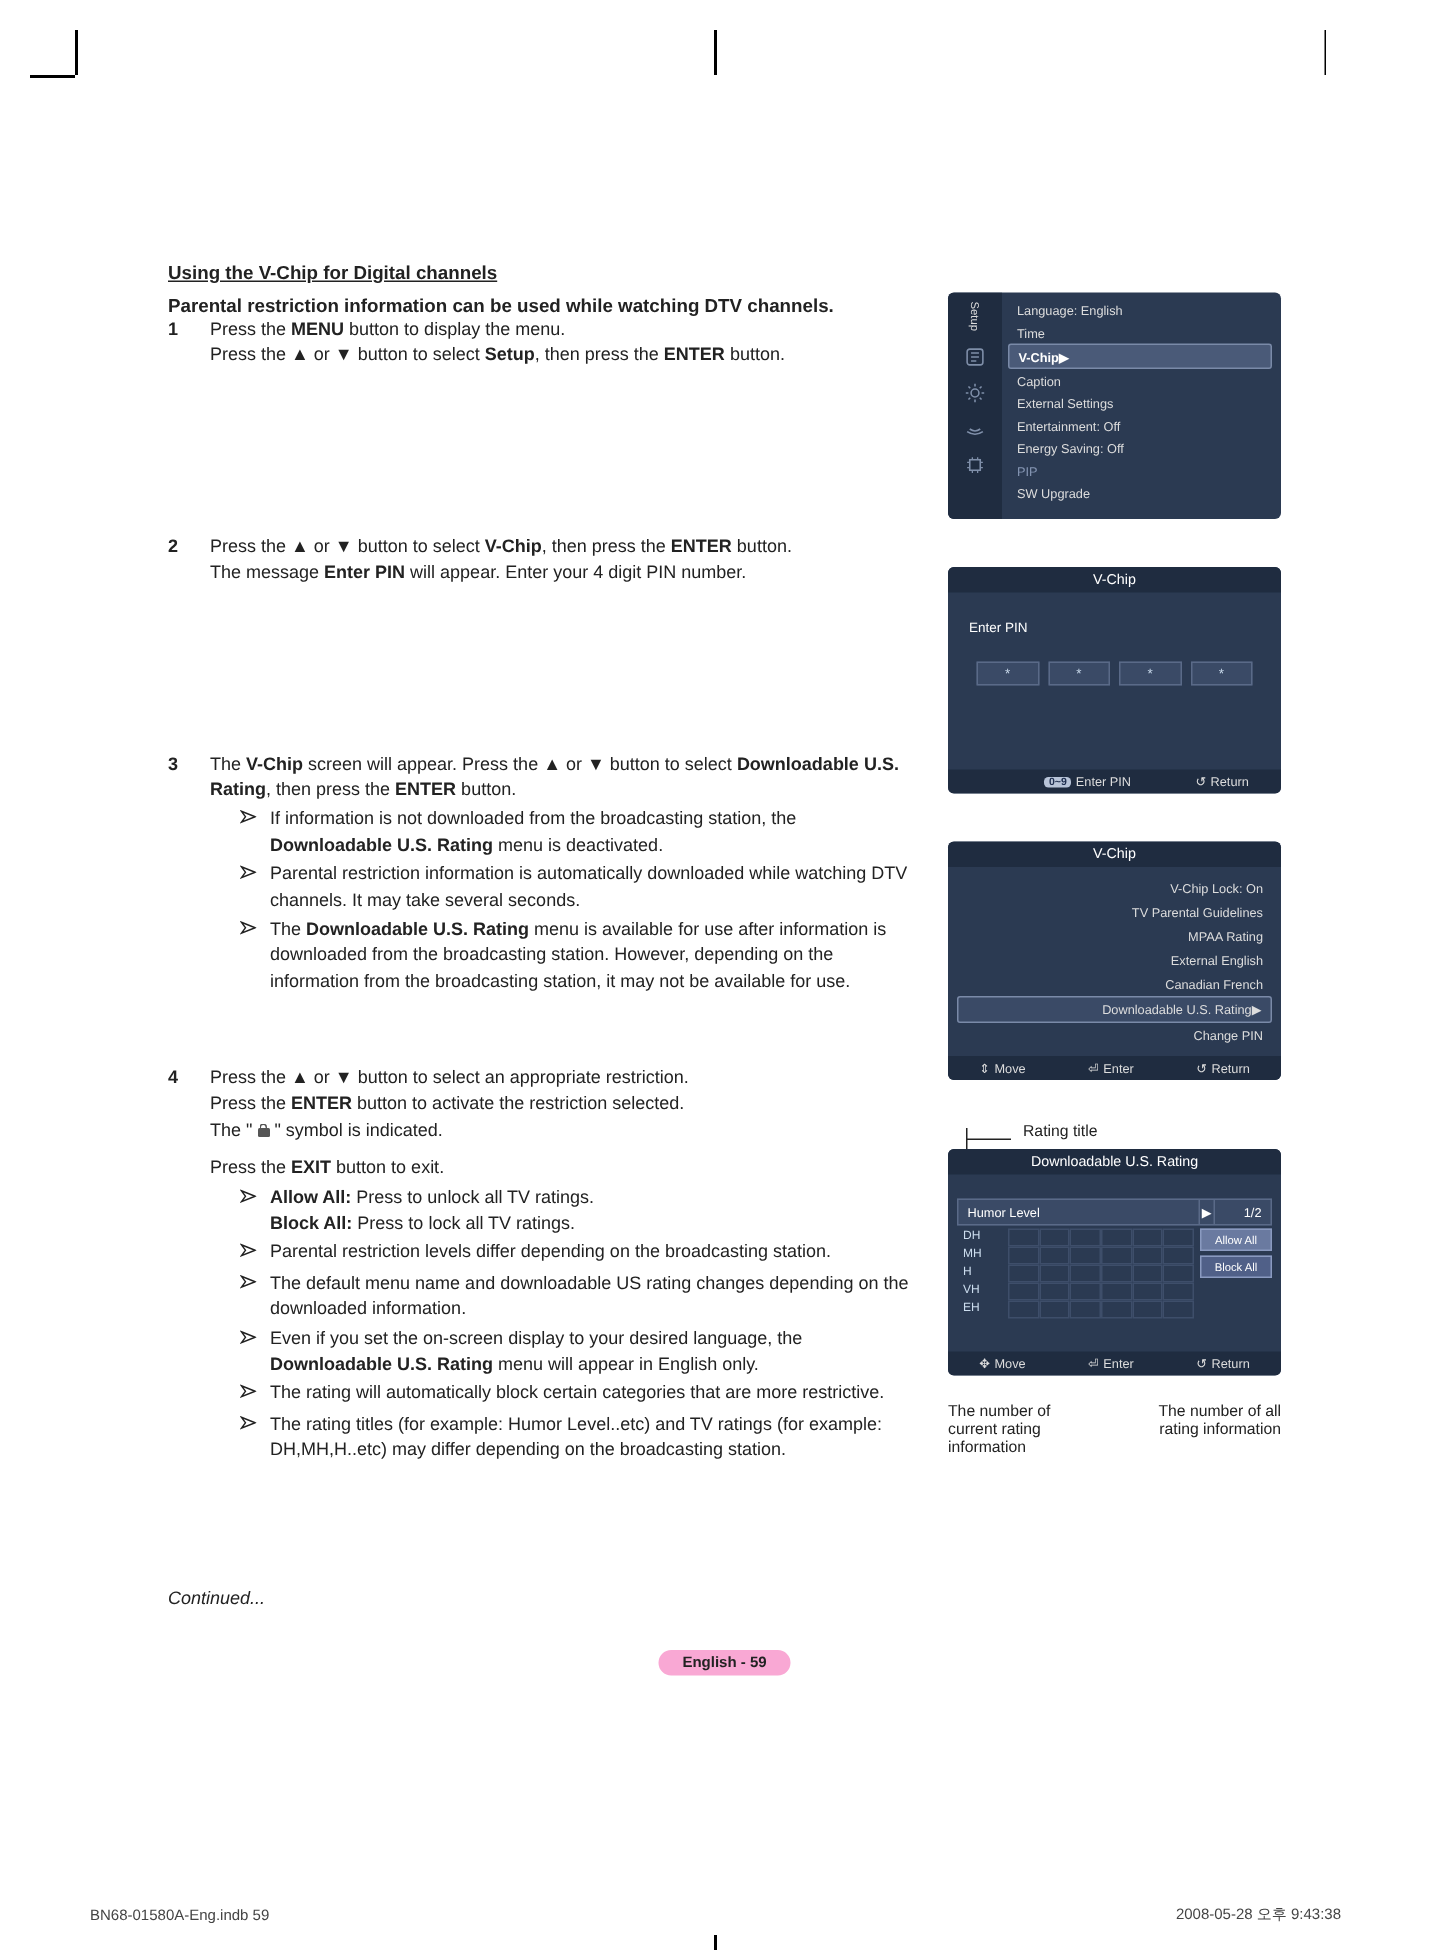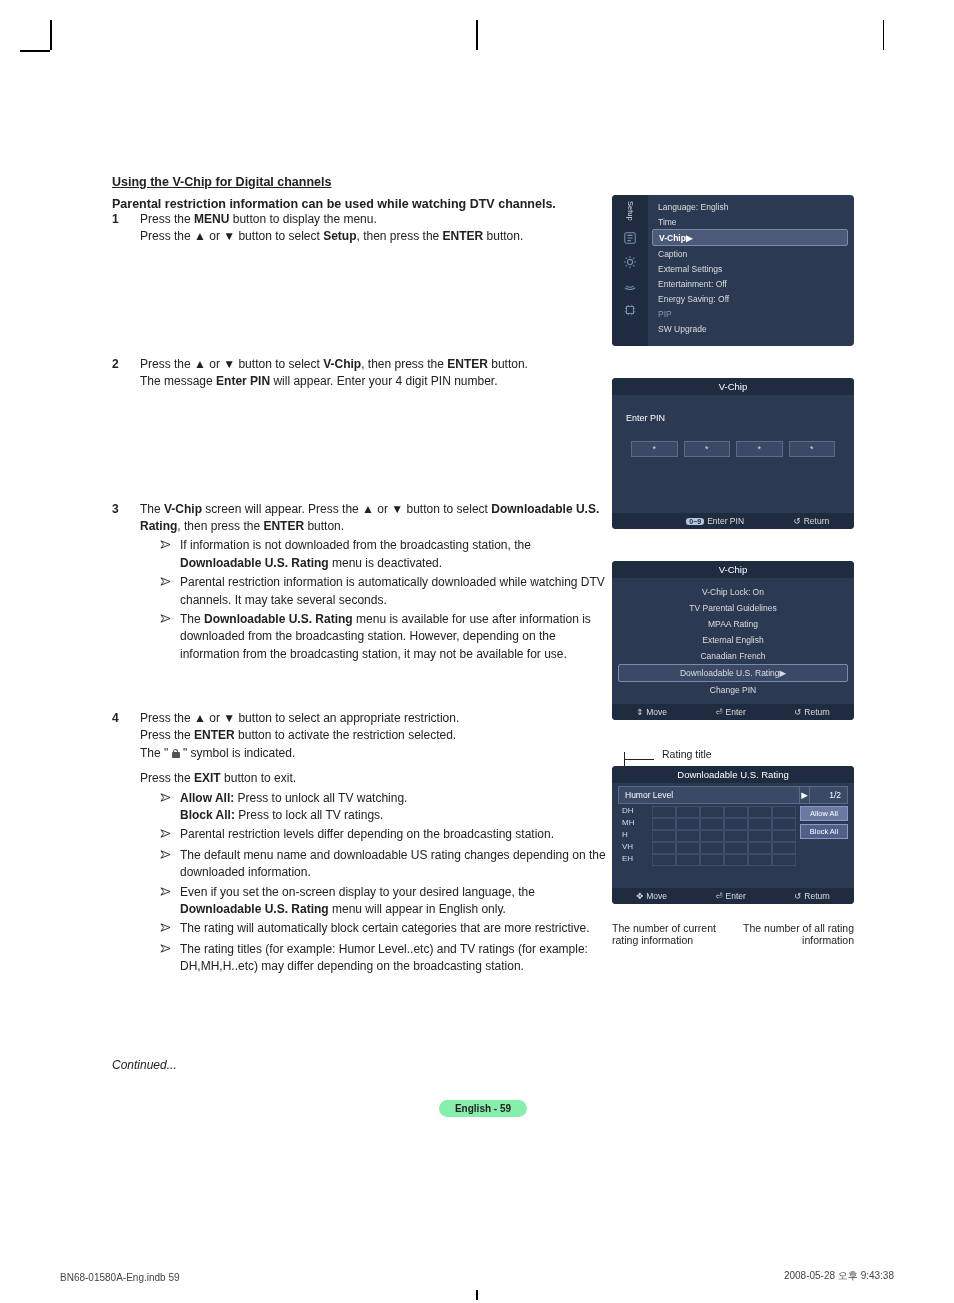--- a/index.html
+++ b/index.html
@@ -4,58 +4,58 @@
 <style>
   *{box-sizing:border-box;margin:0;padding:0}
   body{font-family:Arial,Helvetica,sans-serif;font-size:12px;color:#222;background:#fff;width:954px;margin:0 auto;position:relative;height:1303px}
   .crop{position:absolute;background:#000}
   .crop.tl-v{left:50px;top:20px;width:1.5px;height:30px}
   .crop.tl-h{left:20px;top:50px;width:30px;height:1.5px}
   .crop.tc{left:476px;top:20px;width:1.5px;height:30px}
   .crop.tr-v{right:70px;top:20px;width:1.5px;height:30px}
   .crop.bc{left:476px;bottom:3px;width:1.5px;height:10px}
   .page{padding:175px 100px 0 112px;position:relative}
-  .cols{display:flex;}
+  .cols{display:flex;gap:20px}
   .left{flex:0 0 500px}
   .right{flex:1}
   h3.und{font-size:12.5px;font-weight:bold;text-decoration:underline;margin-bottom:8px}
   p.intro{font-size:12.5px;font-weight:bold;}
   .step{display:flex;gap:14px;margin-bottom:10px;line-height:1.45}
   .step .num{font-weight:bold;flex:0 0 14px}
   .step .body{flex:1}
   .sub{display:flex;gap:8px;margin:2px 0 2px 20px;line-height:1.45}
   .sub .arrow{flex:0 0 12px}
   .sub .arrow svg{width:11px;height:11px;margin-top:2px}
   b{font-weight:bold}
   .gap{height:100px}
   .cont{text-align:left;font-style:italic;margin-top:80px}
   .pageno{display:flex;justify-content:center;margin-top:28px}
-  .pageno span{background:#86efac;border-radius:11px;padding:3px 16px;font-size:10px;font-weight:bold}
+  .pageno span{background:#f9a8d4;border-radius:11px;padding:3px 16px;font-size:10px;font-weight:bold}
   .foot-l{position:absolute;left:60px;bottom:20px;font-size:10px;color:#444}
   .foot-r{position:absolute;right:60px;bottom:20px;font-size:10px;color:#444}
   .osd{background:#2b3a52;color:#fff;border-radius:4px;font-size:9px;margin-bottom:18px;overflow:hidden}
   .osd .title{background:#1f2c40;text-align:center;padding:3px 0;font-size:9.5px}
   .osd .status{background:#1f2c40;display:flex;justify-content:space-around;padding:3px 0;font-size:8.5px;color:#ddd}
   .osd .status span{display:inline-flex;align-items:center;gap:3px}
   .setup{display:flex}
   .setup .iconcol{width:36px;background:#1f2c40;display:flex;flex-direction:column;align-items:center;padding:6px 0;gap:10px}
   .setup .iconcol .setuptxt{writing-mode:vertical-rl;font-size:7.5px;color:#ddd}
   .setup .iconcol .ic{width:14px;height:14px;opacity:.75}
   .setup .list{flex:1;padding:4px 6px 10px 4px}
   .setup .row{display:flex;justify-content:flex-start;padding:2.5px 6px;color:#ddd;font-size:8.5px}
   .setup .row.sel{background:#4a5a78;color:#fff;font-weight:bold;border:1px solid #7a8aa8;border-radius:2px}
   .setup .row.dim{color:#8696b4}
   .pinbox{padding:18px 10px}
   .pinlabel{font-size:9px;margin-bottom:18px;padding-left:4px}
   .pinrow{display:flex;justify-content:space-around;padding:0 6px}
   .pinrow .pf{flex:1;margin:0 3px;background:#3a4a66;border:1px solid #5a6a88;height:16px;display:flex;align-items:center;justify-content:center;color:#cde;font-size:9px}
   .vlist{padding:6px}
-  .vlist .row{padding:3px 6px;font-size:8.5px;color:#ddd;display:flex;justify-content:center}
+  .vlist .row{padding:3px 6px;font-size:8.5px;color:#ddd;display:flex;justify-content:flex-end}
   .vlist .row.sel{border:1px solid #7a8aa8;background:#3a4a66;border-radius:2px}
-  .rate{padding:3px 6px 4px 6px}
+  .rate{padding:16px 6px 4px 6px}
   .rate .hrow{display:flex;border:1px solid #5a6a88;align-items:stretch;font-size:8.5px;background:#3a4a66}
   .rate .hrow .hl{flex:1;padding:3px 6px}
   .rate .hrow .hr{width:38px;text-align:right;padding:3px 6px;border-left:1px solid #5a6a88}
   .rate .grid{display:flex;margin-top:2px;gap:4px}
   .rate .names{flex:0 0 30px;font-size:8px;color:#cde}
   .rate .names div{height:12px;padding-left:4px}
   .rate .cells{flex:1;position:relative}
   .rate .cells .cellrow{display:flex;height:12px}
   .rate .cells .cell{flex:1;border:1px solid #3e4e6a;background:#2b3a52}
   .rate .side{flex:0 0 48px;display:flex;flex-direction:column;gap:3px}
@@ -140,21 +140,21 @@
     <div class="body">
       <span>Press the ▲ or ▼ button to select an appropriate restriction.</span><br>
       <span>Press the </span><b>ENTER</b><span> button to activate the restriction selected.</span><br>
       <span>The " </span><span class="symb"></span><span> " symbol is indicated.</span>
       <div style="height:8px"></div>
       <span>Press the </span><b>EXIT</b><span> button to exit.</span>
       <div class="sub">
               <div class="arrow"><svg viewBox="0 0 12 12">
                   <path d="M1 2 L11 6 L1 10 L4 6 Z" fill="none" stroke="#222" stroke-width="1"></path>
                 </svg></div>
-              <div><b>Allow All:</b><span> Press to unlock all TV watching.</span><br><b>Block All:</b><span> Press to lock all TV ratings.</span></div>
+              <div><b>Allow All:</b><span> Press to unlock all TV ratings.</span><br><b>Block All:</b><span> Press to lock all TV ratings.</span></div>
             </div>
       <div class="sub">
               <div class="arrow"><svg viewBox="0 0 12 12">
                   <path d="M1 2 L11 6 L1 10 L4 6 Z" fill="none" stroke="#222" stroke-width="1"></path>
                 </svg></div>
               <div>Parental restriction levels differ depending on the broadcasting station.</div>
             </div>
       <div class="sub">
               <div class="arrow"><svg viewBox="0 0 12 12">
                   <path d="M1 2 L11 6 L1 10 L4 6 Z" fill="none" stroke="#222" stroke-width="1"></path>

